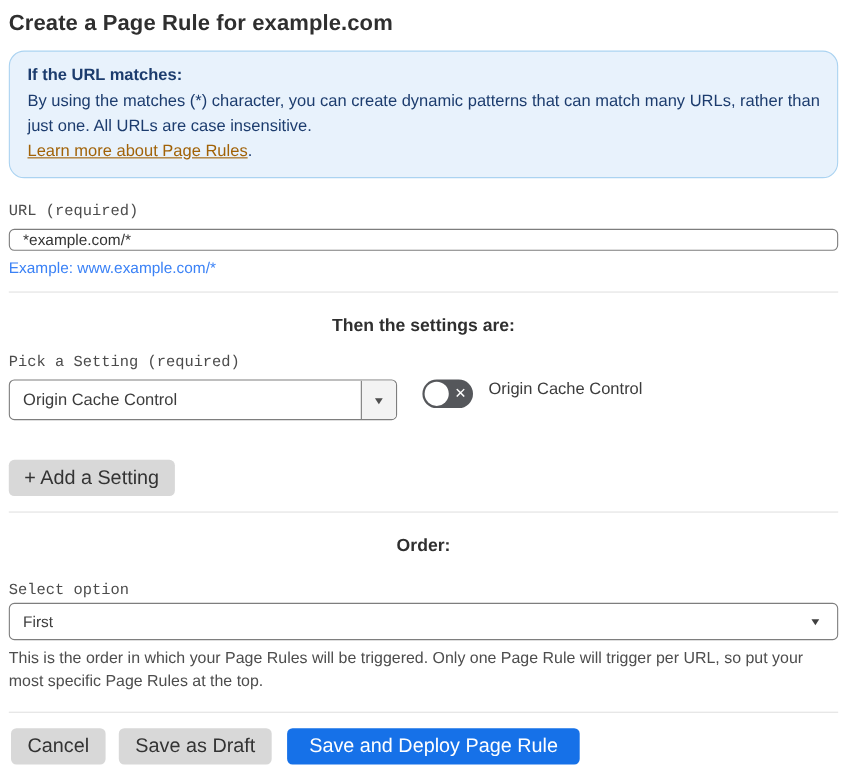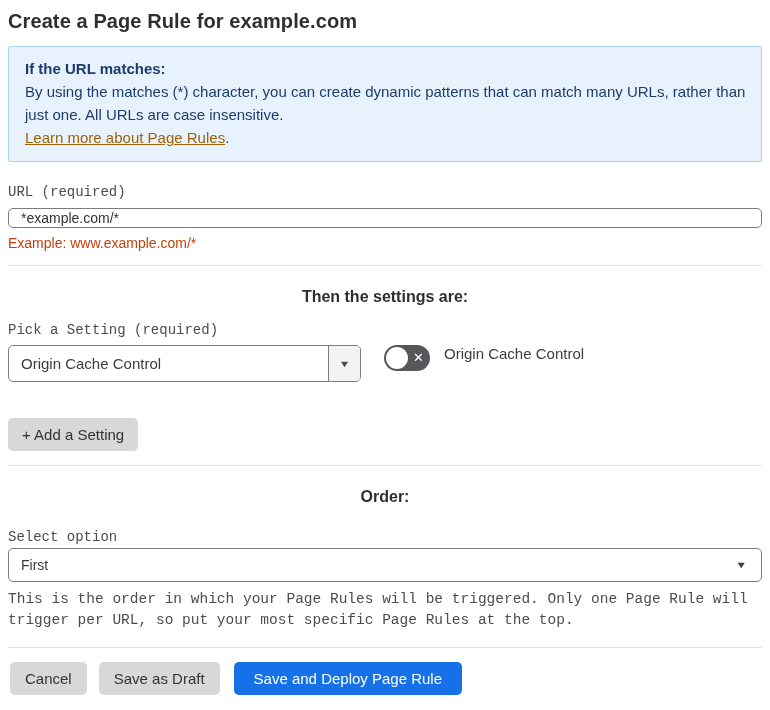--- a/index.html
+++ b/index.html
@@ -16,21 +16,21 @@
     font-size: 20px;
     line-height: 26px;
     font-weight: 700;
     color: #2f2f2f;
     letter-spacing: 0.1px;
   }
   .info-box {
     margin-top: 12px;
     background: #e8f2fc;
     border: 1px solid #abd3f1;
-    border-radius: 2px;
+    border-radius: 14px;
     padding: 10px 8px 12px 16px;
     color: #1c3c6e;
     font-size: 15px;
     line-height: 23px;
   }
   .info-heading { font-weight: 700; }
   .info-link {
     color: #a16207;
     text-decoration: underline;
     cursor: pointer;
@@ -51,21 +51,21 @@
     padding: 0 12px;
     font-family: "Liberation Sans", sans-serif;
     font-size: 14px;
     color: #333;
     background: #fff;
     outline: none;
   }
   .helper-text {
     margin-top: 7px;
     font-size: 14px;
-    color: #c2410c;
+    color: #3b82f6;
   }
   .divider {
     border: none;
     border-top: 1px solid #e2e2e2;
     margin-top: 14px;
   }
   .section-heading {
     margin-top: 22px;
     font-size: 16px;
     font-weight: 700;
@@ -139,21 +139,21 @@
   .toggle-label {
     margin-left: 14px;
     font-size: 15px;
     color: #3c3c3c;
   }
   .btn {
     display: inline-block;
     border: none;
     border-radius: 5px;
     font-family: "Liberation Sans", sans-serif;
-    font-size: 15px;
+    font-size: 18px;
     cursor: pointer;
     line-height: 17px;
   }
   .btn-gray {
     background: #d8d8d8;
     color: #333;
     padding: 8px 15px;
   }
   .add-setting-btn { margin-top: 36px; padding: 8px 14px; }
   .order-select { margin-top: 3px; width: 100%; height: 34px; gap: 38px; }
@@ -163,21 +163,20 @@
     font-size: 9px;
     color: #3f3f3f;
     transform: scaleX(1.35);
   }
   .order-helper {
     margin-top: 7px;
     font-size: 14.5px;
     line-height: 21px;
     color: #4d4d4d;
     max-width: 754px;
-    font-family: Liberation Mono, monospace;
   }
   .divider-footer { margin-top: 16px; }
   .footer-row {
     margin-top: 14px;
     display: flex;
     align-items: center;
     gap: 12px;
     padding-left: 2px;
   }
   .btn-blue {

